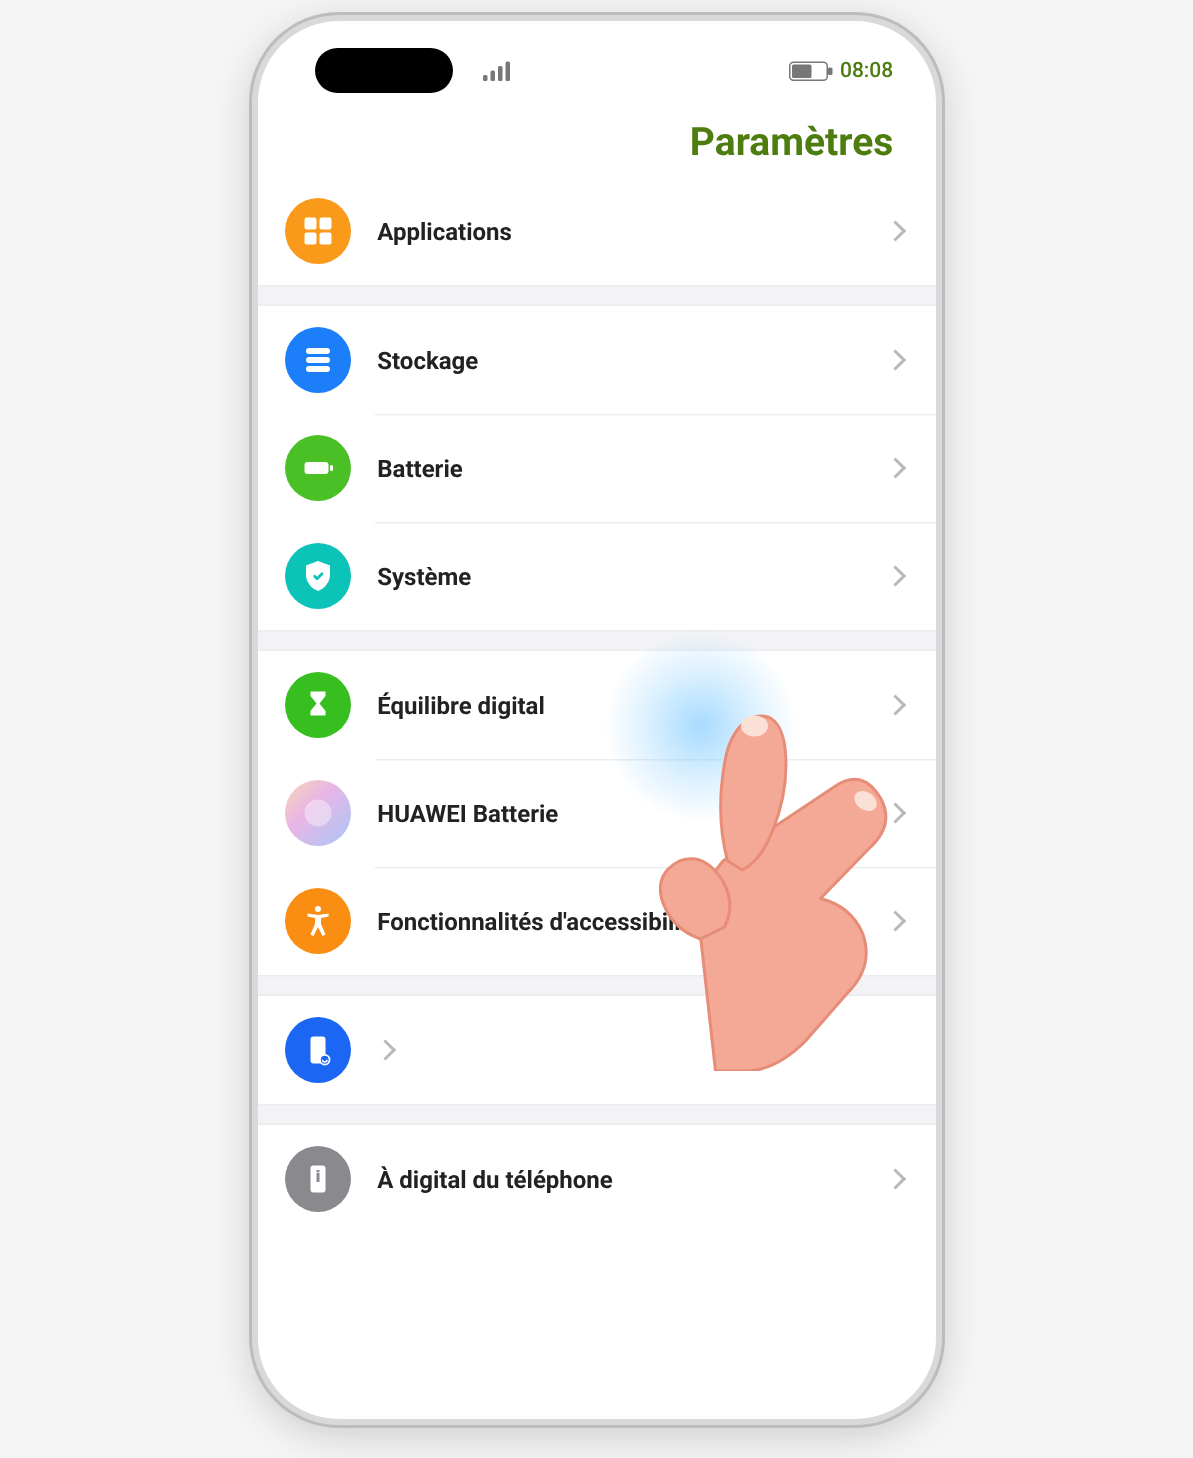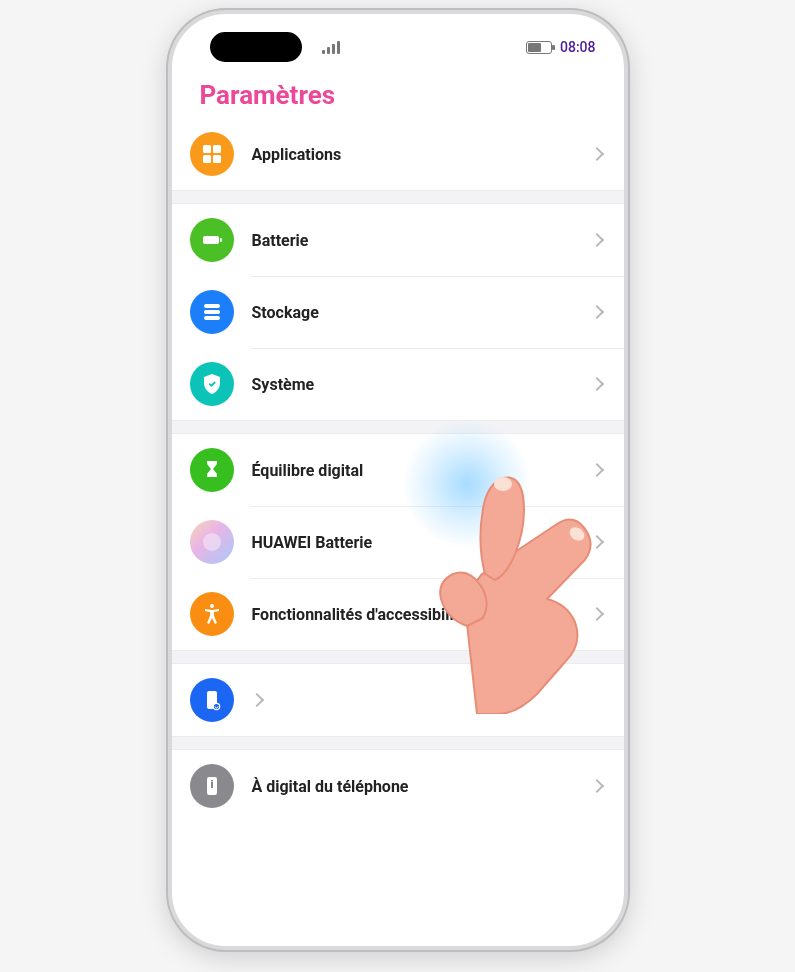--- a/index.html
+++ b/index.html
@@ -99,27 +99,28 @@
   }
   .battery .fill {
     position: absolute;
     left: 1px;
     top: 1px;
     bottom: 1px;
     width: 55%;
     background: #777;
     border-radius: 1px;
   }
-  .time { font-weight: 500; color: #4c1d95; }
+  .time { font-weight: 500; color: #4d7c0f; }
 
   .page-title {
     font-size: 26px;
     font-weight: 700;
-    color: #ec4899;
+    color: #4d7c0f;
     padding: 18px 28px 8px 28px;
+    text-align: right;
   }
 
   .list {
     flex: 1;
     overflow: hidden;
   }
   .group-gap {
     height: 14px;
     background: #f3f3f5;
     border-top: 1px solid #ececee;
@@ -237,39 +238,39 @@
               <rect x="13" y="13" width="8" height="8" rx="1.5"></rect>
             </svg>
         </div>
         <div class="row-label">Applications</div>
         <div class="chevron"></div>
       </div>
 
       <div class="group-gap"></div>
 
       <div class="row">
-        <div class="icon-wrap c-green">
-          <svg viewBox="0 0 24 24">
-              <rect x="3" y="8" width="16" height="8" rx="2"></rect>
-              <rect x="20" y="10" width="2" height="4" rx="1"></rect>
-            </svg>
-        </div>
-        <div class="row-label">Batterie</div>
-        <div class="chevron"></div>
-      </div>
-
-      <div class="row">
         <div class="icon-wrap c-blue">
           <svg viewBox="0 0 24 24">
               <rect x="4" y="4" width="16" height="4" rx="2"></rect>
               <rect x="4" y="10" width="16" height="4" rx="2"></rect>
               <rect x="4" y="16" width="16" height="4" rx="2"></rect>
             </svg>
         </div>
         <div class="row-label">Stockage</div>
+        <div class="chevron"></div>
+      </div>
+
+      <div class="row">
+        <div class="icon-wrap c-green">
+          <svg viewBox="0 0 24 24">
+              <rect x="3" y="8" width="16" height="8" rx="2"></rect>
+              <rect x="20" y="10" width="2" height="4" rx="1"></rect>
+            </svg>
+        </div>
+        <div class="row-label">Batterie</div>
         <div class="chevron"></div>
       </div>
 
       <div class="row">
         <div class="icon-wrap c-teal">
           <svg viewBox="0 0 24 24">
               <path d="M12 2l8 3v6c0 5-3.4 9.3-8 11-4.6-1.7-8-6-8-11V5l8-3z"></path>
               <path d="M9.8 12.2l1.6 1.6 3.3-3.3" stroke="#0cc3b7" stroke-width="1.8" fill="none" stroke-linecap="round" stroke-linejoin="round"></path>
             </svg>
         </div>

